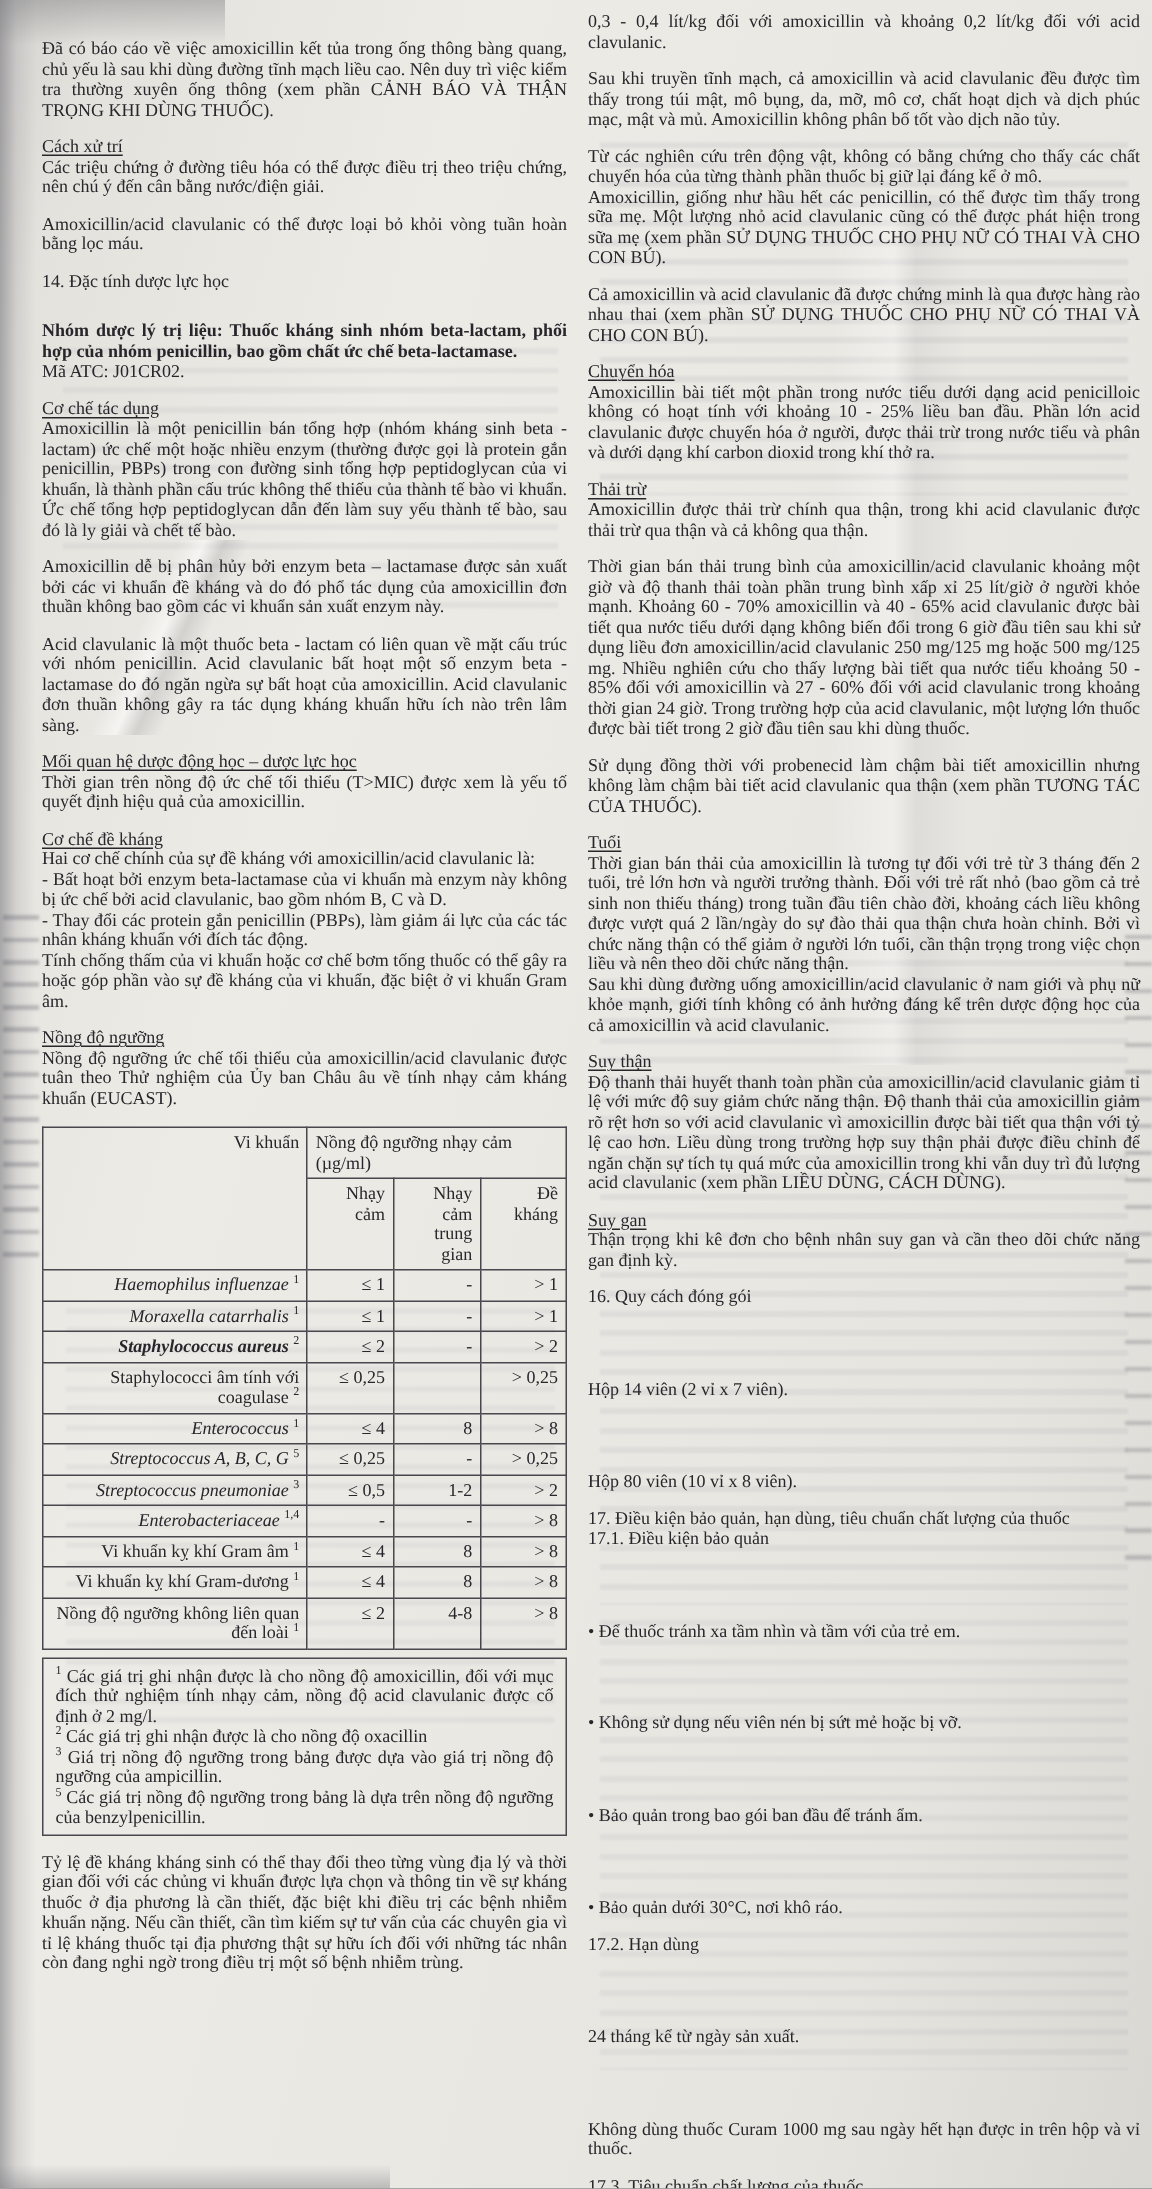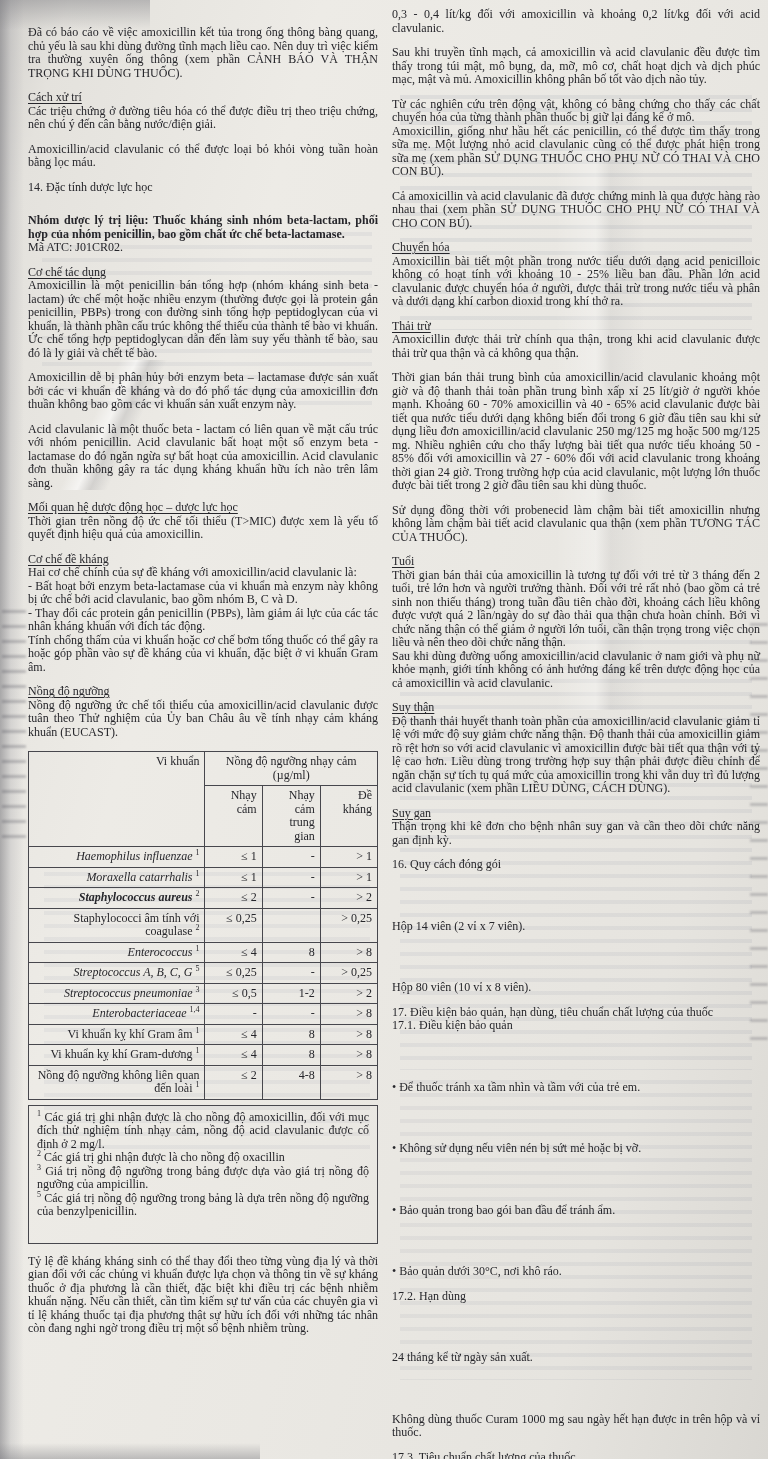--- a/index.html
+++ b/index.html
@@ -42,22 +42,22 @@
   .bold{font-weight:bold;margin-top:20px;}
   .pbu{font-weight:bold;text-decoration:underline;text-underline-offset:2px;}
   .ln{text-align:justify;margin-top:48px;}
   .bullet::before{content:"\2022\00a0";}
   sup{font-size:8px;line-height:0;}
   .it{font-style:italic;}
   .bd{font-weight:bold;}
   table.suscept{border-collapse:collapse;width:100%;margin-top:12px;table-layout:fixed;}
   table.suscept th,table.suscept td{border:1px solid #47474d;padding:3px 5px;font-weight:normal;
     text-align:right;vertical-align:top;font-size:12px;line-height:13.5px;}
-  table.suscept th.group{text-align:center;}
-  .fnbox{border:1px solid #47474d;margin-top:5px;padding:5px 8px 24px 8px;text-align:justify;}
+  table.suscept th.group{text-align:left;}
+  .fnbox{border:1px solid #47474d;margin-top:5px;padding:5px 8px 4px 8px;text-align:justify;}
   .fn{margin:0;}
 </style>
 </head>
 <body>
 
 <div class="page">
   <div class="ghost g1"></div>
   <div class="ghost g2"></div>
   <div class="ghost g3"></div>
   <div class="ghost g4"></div>

